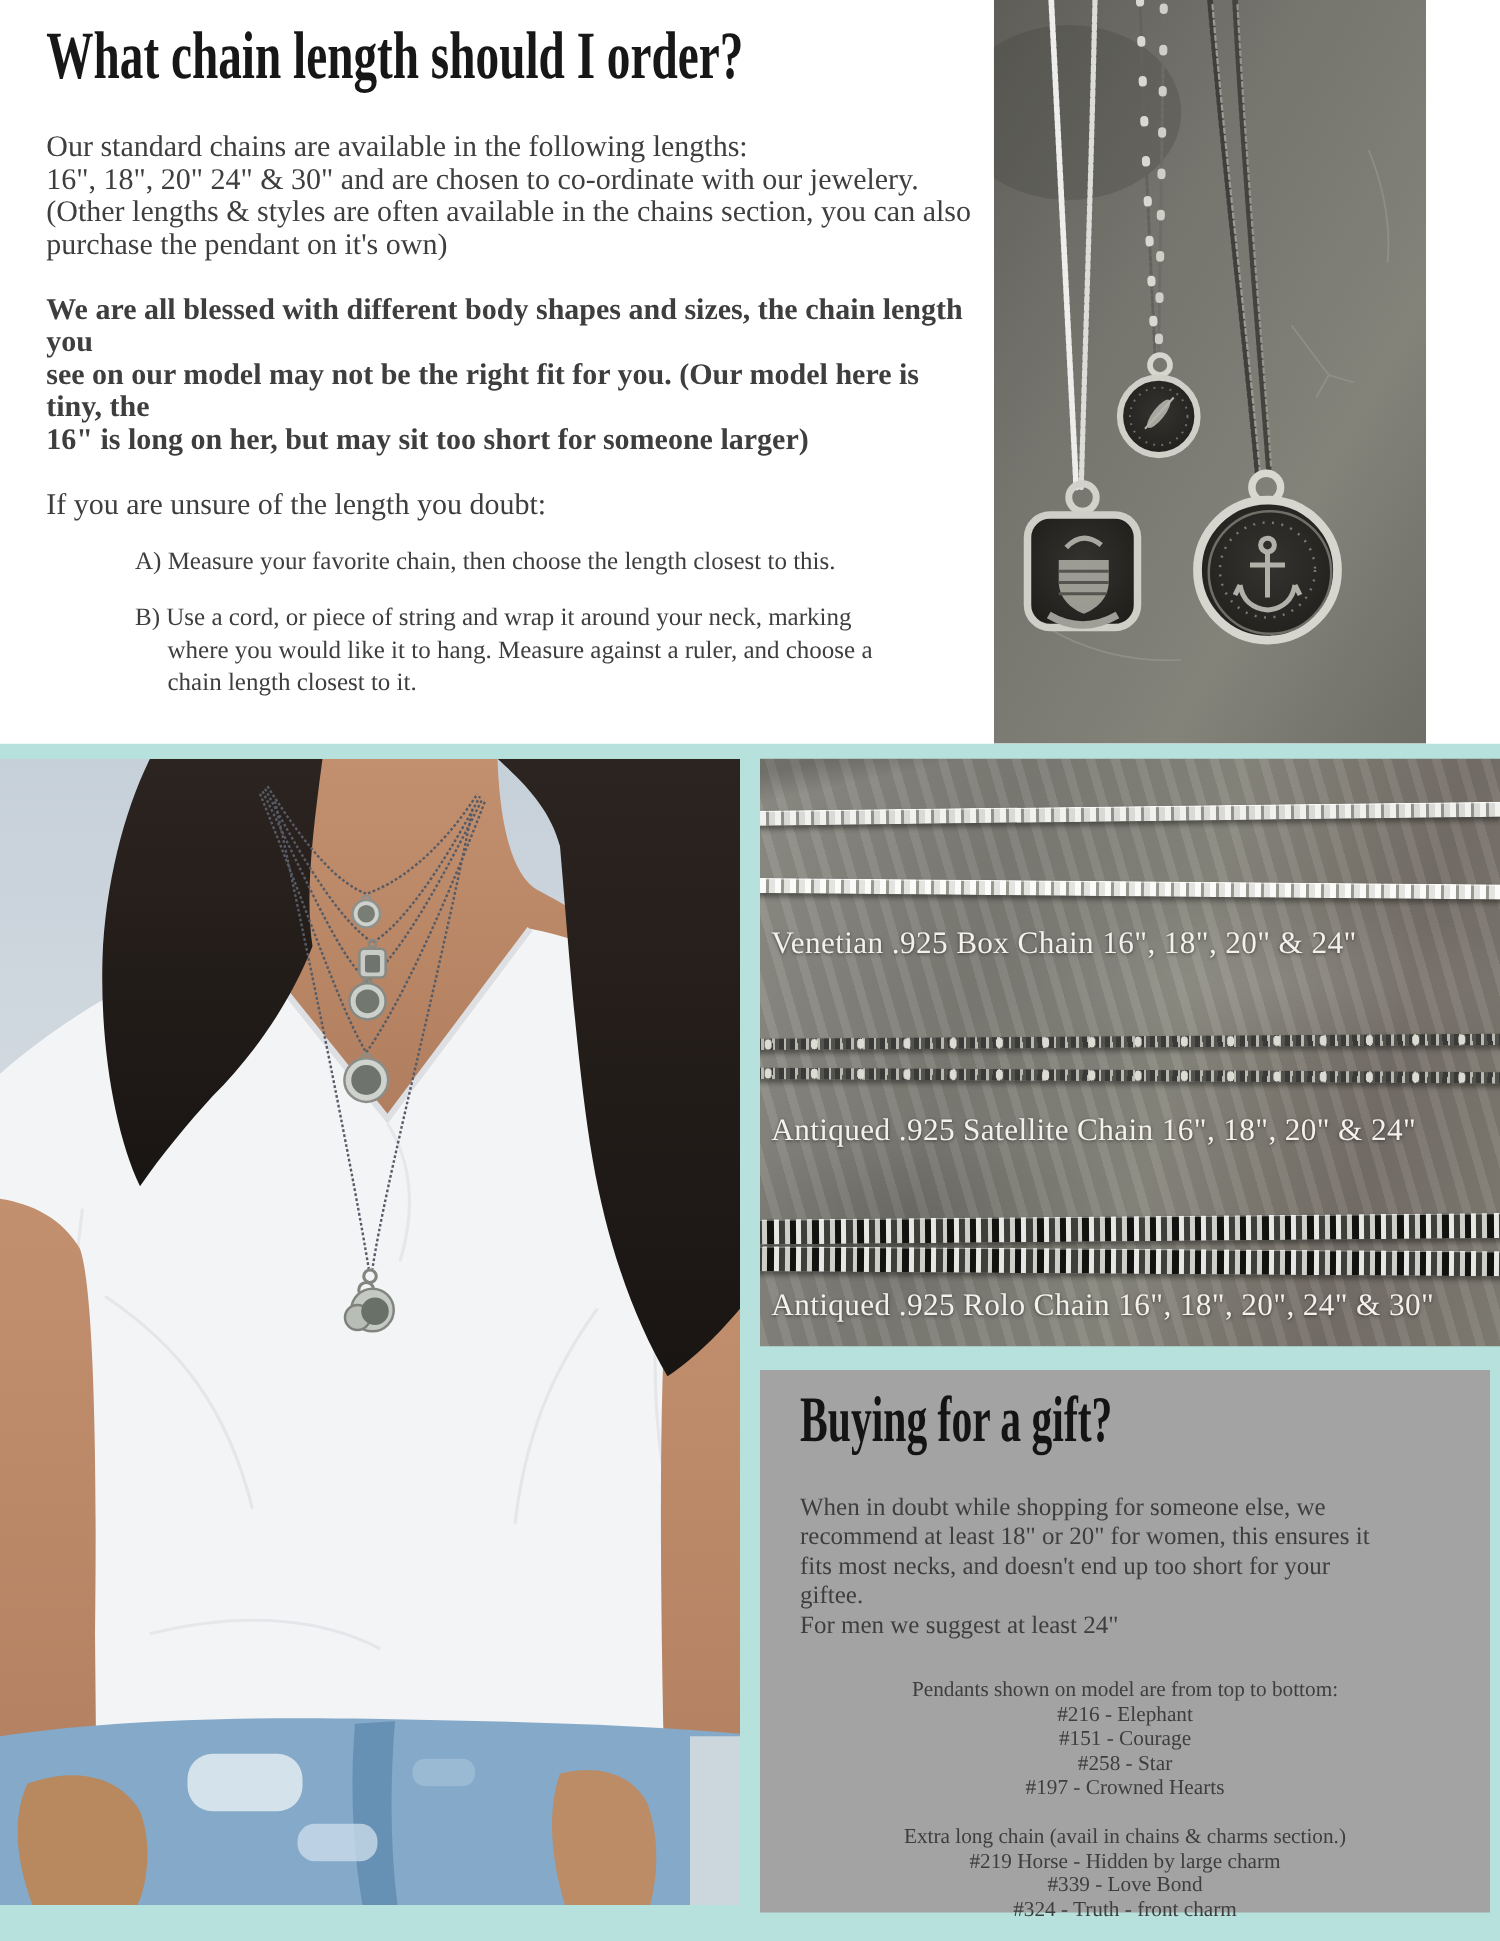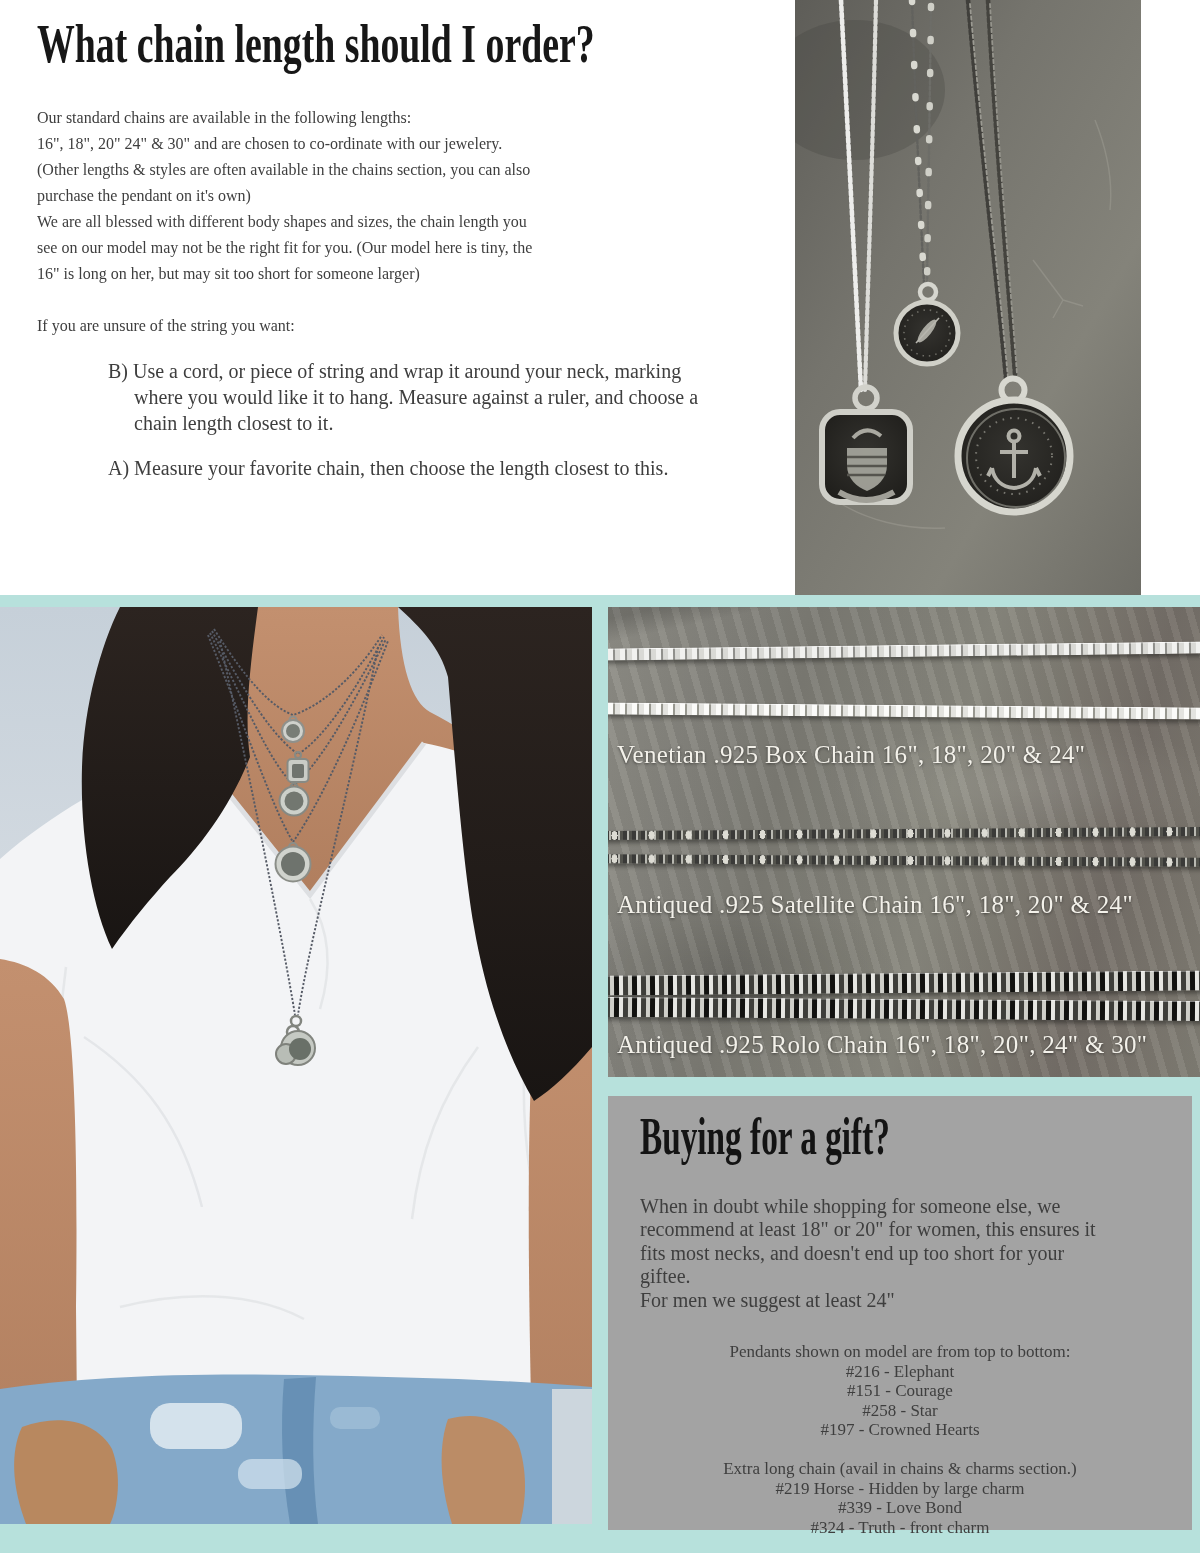--- a/index.html
+++ b/index.html
@@ -5,23 +5,23 @@
   html,body{margin:0;padding:0;background:#ffffff;}
   .page{position:relative;width:1200px;height:1553px;overflow:hidden;
         font-family:"Liberation Serif", serif;background:#ffffff;padding-left:19px;}
 
   
   .section-top{position:absolute;left:0;top:0;width:1200px;height:595px;background:#ffffff;}
   .intro-text{position:absolute;left:37px;top:10px;width:745px;color:#3e3e3e;}
   .display-title{font-family:"Liberation Serif", serif;font-weight:700;color:#171717;
         font-size:54px;line-height:1.05;margin:6px 0 0 0;white-space:nowrap;
         transform:scaleX(.70);transform-origin:0 50%;letter-spacing:0;}
-  .para{font-size:16px;line-height:26px;white-space:pre-line;margin:0;}
+  .para{font-size:24px;line-height:26px;white-space:pre-line;margin:0;}
   .p1{margin-top:32px;}
-  .p2{}
+  .p2{margin-top:26px;font-weight:bold;}
   .p3{margin-top:26px;}
   .list-item{font-size:20px;line-height:26px;white-space:pre-line;
         margin:19px 0 0 0;padding-left:97px;text-indent:-26px;}
 
   
   .photo-top{position:absolute;left:795px;top:0;width:346px;height:595px;overflow:hidden;}
 
   
   .section-bottom{position:absolute;left:0;top:595px;width:1200px;height:958px;background:#b7e1dc;}
 
@@ -77,25 +77,25 @@
 
     <div class="intro-text">
       <h1 class="display-title">What chain length should I order?</h1>
       <p class="para p1">Our standard chains are available in the following lengths:
 16", 18", 20" 24" &amp; 30"  and are chosen to co-ordinate with our jewelery.
 (Other lengths &amp; styles are often available in the chains section, you can also
 purchase the pendant on it's own)</p>
       <p class="para p2">We are all blessed with different body shapes and sizes, the chain length you
 see on our model may not be the right fit for you. (Our model here is tiny, the
 16" is long on her, but may sit too short for someone larger)</p>
-      <p class="para p3">If you are unsure of the string you want:</p>
+      <p class="para p3">If you are unsure of the length you doubt:</p>
+      <p class="list-item">A) Measure your favorite chain, then choose the length closest to this.</p>
       <p class="list-item">B) Use a cord, or piece of string and wrap it around your neck, marking
 where you would like it to hang. Measure against a ruler, and choose a
 chain length closest to it.</p>
-      <p class="list-item">A) Measure your favorite chain, then choose the length closest to this.</p>
     </div>
 
     <div class="photo-top">
       <svg width="346" height="595" viewBox="0 0 346 595">
         <defs>
           <linearGradient id="slate1" x1="0" y1="0" x2="1" y2="1">
             <stop offset="0" stop-color="#5e5d58"></stop>
             <stop offset="0.35" stop-color="#75746d"></stop>
             <stop offset="0.7" stop-color="#84837a"></stop>
             <stop offset="1" stop-color="#6e6d66"></stop>

